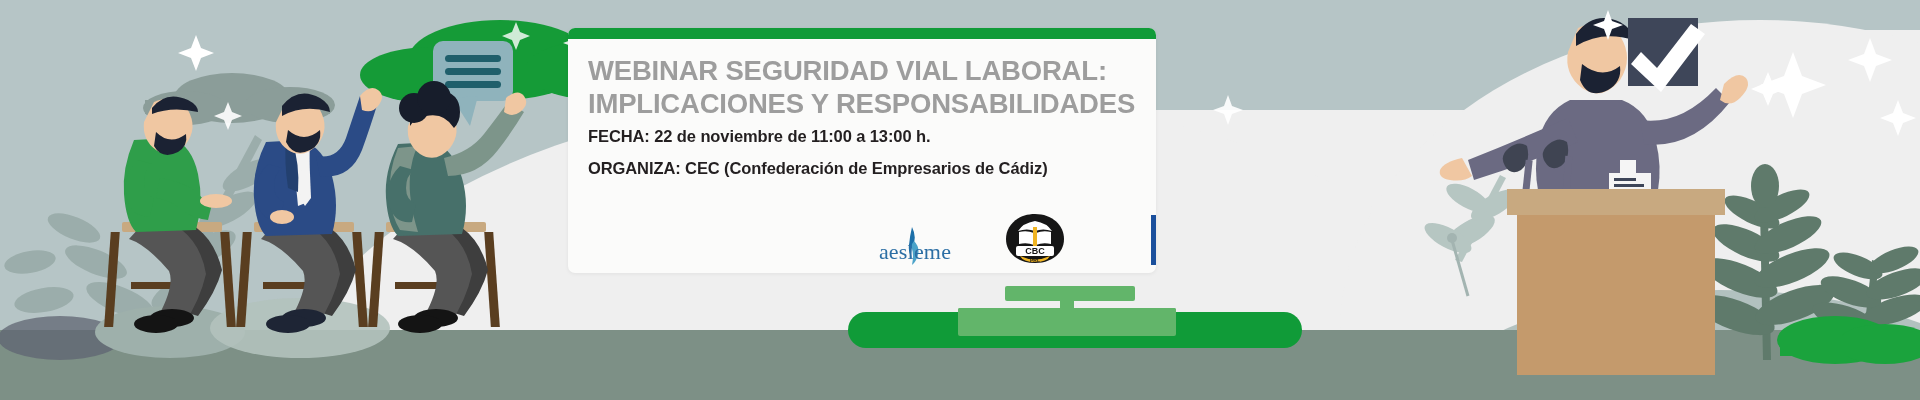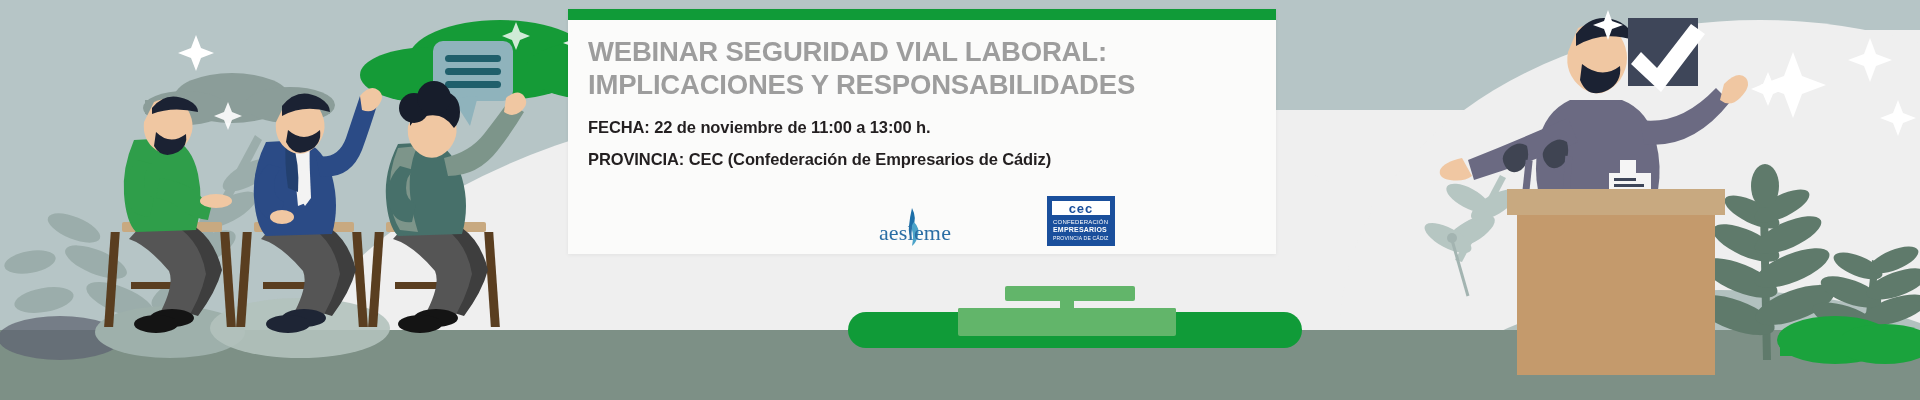--- a/index.html
+++ b/index.html
@@ -10,38 +10,39 @@
     position:relative;
   }
   #banner { position:absolute; inset:0; width:1920px; height:400px; overflow:hidden; }
 
   
   #scene { position:absolute; inset:0; width:1920px; height:400px; display:block; }
 
   
   .card {
     position:absolute;
-    left:568px; top:9px;
-    width:708px; height:245px;
+    left:568px; top:28px;
+    width:588px; height:245px;
     background:#fbfbfa;
     box-shadow:0 1px 4px rgba(0,0,0,.06);
     overflow:hidden;
+    border-radius:7px;
   }
   .card-topbar { height:11px; background:#109b38; width:100%; }
   .card-body { padding:16px 20px 0 20px; }
 
   .card-title {
     color:#9d9d9d;
     font-weight:bold;
     font-size:27.5px;
     line-height:1.19;
     letter-spacing:-0.2px;
     white-space:pre-line;
   }
-  .card-lines { margin-top:11px; }
+  .card-lines { margin-top:1px; }
   .card-line {
     color:#231f20;
     font-size:16.5px;
     font-weight:600;
     line-height:1.92;
     letter-spacing:-0.1px;
     white-space:nowrap;
   }
   .card-line b { font-weight:bold; }
 
@@ -337,37 +338,52 @@
       <div class="card-title">WEBINAR SEGURIDAD VIAL LABORAL:
 IMPLICACIONES Y RESPONSABILIDADES</div>
 
       <div class="card-lines">
 
         <div class="card-line">
           <b>FECHA:</b><span> 22 de noviembre de 11:00 a 13:00 h.</span>
         </div>
 
         <div class="card-line">
-          <b>PROVINCIA:</b><span> CEC (Confederación de Empresarios de Cádiz)</span>
+          <b>ORGANIZA:</b><span> CEC (Confederación de Empresarios de Cádiz)</span>
         </div>
 
 
       </div>
     </div>
 
     <div class="logos">
 
       <div class="logo-aesleme">
         <svg viewBox="0 0 94 40" width="94" height="40">
           <path d="M44 2 q5 10 1 18 q-3 6 -1 14 q-4 -6 -3 -14 q1 -10 3 -18 Z" fill="#1c6fa8"></path>
           <path d="M46 16 q6 6 4 14 q-2 7 -6 10 q2 -10 0 -16 q-1 -5 2 -8 Z" fill="#4ba3c9"></path>
         </svg>
         <span class="word" style="position:absolute;left:0;bottom:2px;width:94px;text-align:center;">aesleme</span>
       </div>
 
+      <div class="logo-cbc">
+        <svg viewBox="0 0 62 52" width="62" height="52">
+          <path d="M31 1 C 14 1 2 12 2 26 C 2 40 14 50 31 50 C 48 50 60 40 60 26 C 60 12 48 1 31 1 Z" fill="#161616"></path>
+          <path d="M31 8 q-12 2 -17 10 q9 -3 17 0 q8 -3 17 0 q-5 -8 -17 -10 Z" fill="#ffffff"></path>
+          <path d="M15 19 q8 -2 15 1 l0 12 q-7 -3 -15 -1 Z" fill="#ffffff"></path>
+          <path d="M47 19 q-8 -2 -15 1 l0 12 q7 -3 15 -1 Z" fill="#ffffff"></path>
+          <rect x="29" y="14" width="4" height="20" fill="#f0b422"></rect>
+          <rect x="12" y="33" width="38" height="10" rx="2" fill="#ffffff"></rect>
+          <text x="31" y="41" font-family="Liberation Sans, sans-serif" font-size="9" font-weight="bold" fill="#161616" text-anchor="middle">CBC</text>
+          <path d="M16 43 q15 7 30 0 q-3 6 -15 6 q-12 0 -15 -6 Z" fill="#f0b422"></path>
+          <text x="31" y="48.5" font-family="Liberation Sans, sans-serif" font-size="5" font-weight="bold" fill="#161616" text-anchor="middle">PRL</text>
+        </svg>
+        <span class="vis-hidden">CBC</span>
+        <span class="vis-hidden">PRL</span>
+      </div>
 
       <div class="logo-cec">
         <svg viewBox="0 0 68 50" width="68" height="50">
           <rect x="0" y="0" width="68" height="50" fill="#1a4f9c"></rect>
           <rect x="5" y="5" width="58" height="14" fill="#ffffff"></rect>
           <text x="34" y="17" font-family="Liberation Sans, sans-serif" font-size="13" font-weight="bold" fill="#1a4f9c" text-anchor="middle" letter-spacing="1">cec</text>
           <text x="6" y="28" font-family="Liberation Sans, sans-serif" font-size="6" fill="#ffffff" letter-spacing="0.2">CONFEDERACIÓN</text>
           <text x="6" y="36" font-family="Liberation Sans, sans-serif" font-size="7" font-weight="bold" fill="#ffffff" letter-spacing="0.2">EMPRESARIOS</text>
           <text x="6" y="44" font-family="Liberation Sans, sans-serif" font-size="5" fill="#ffffff" letter-spacing="0.2">PROVINCIA DE CÁDIZ</text>
         </svg>

